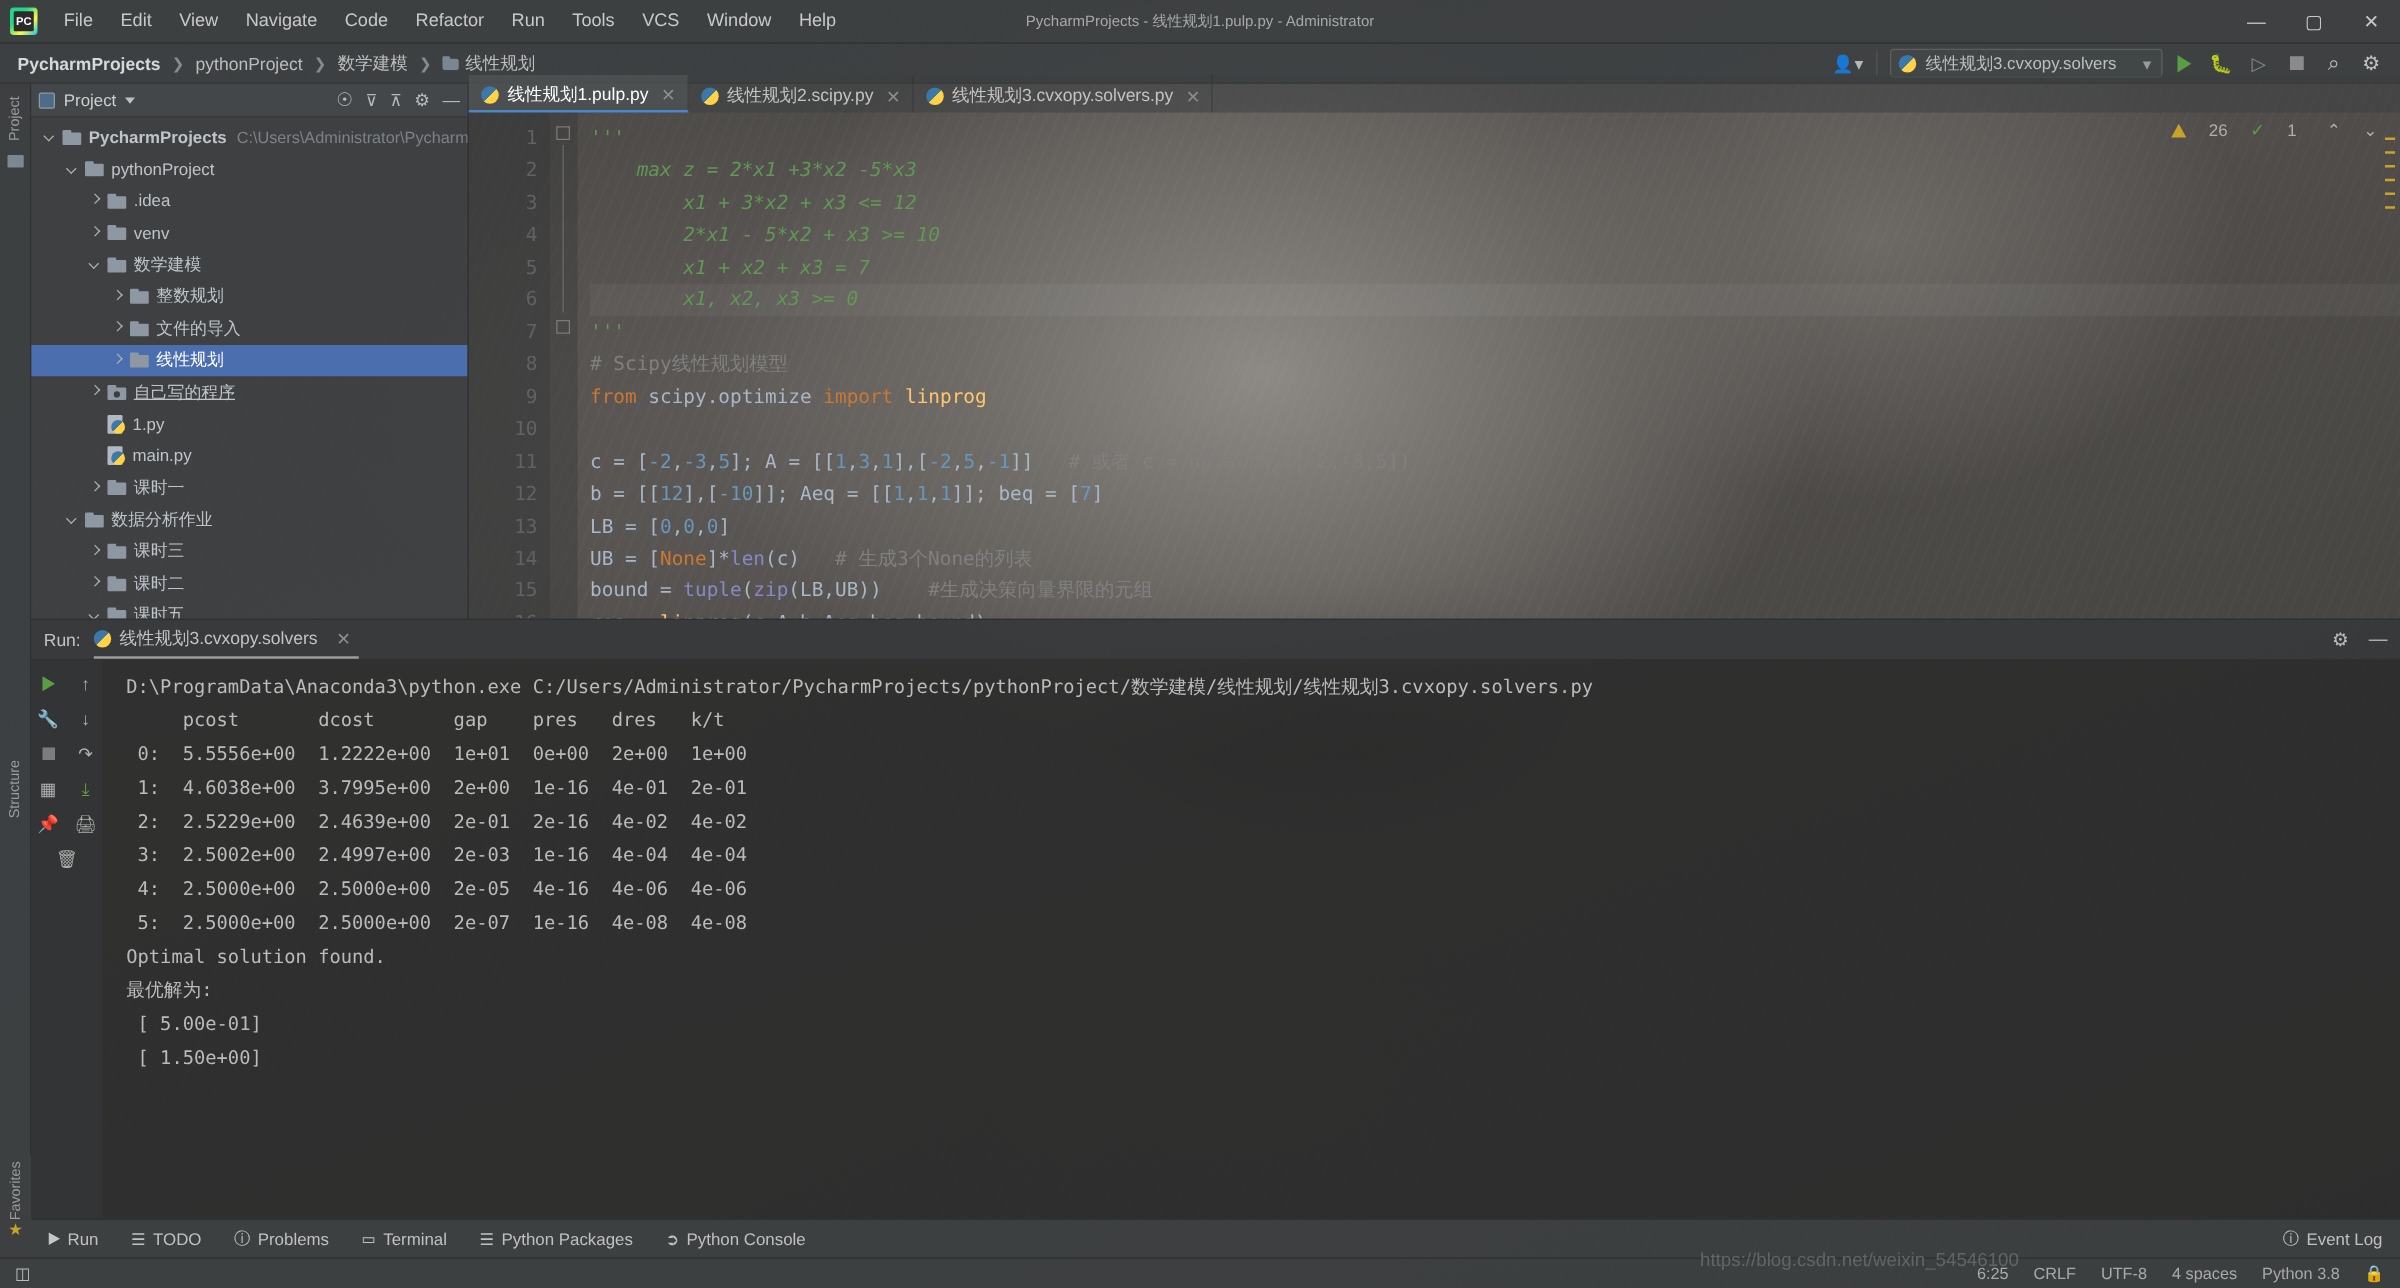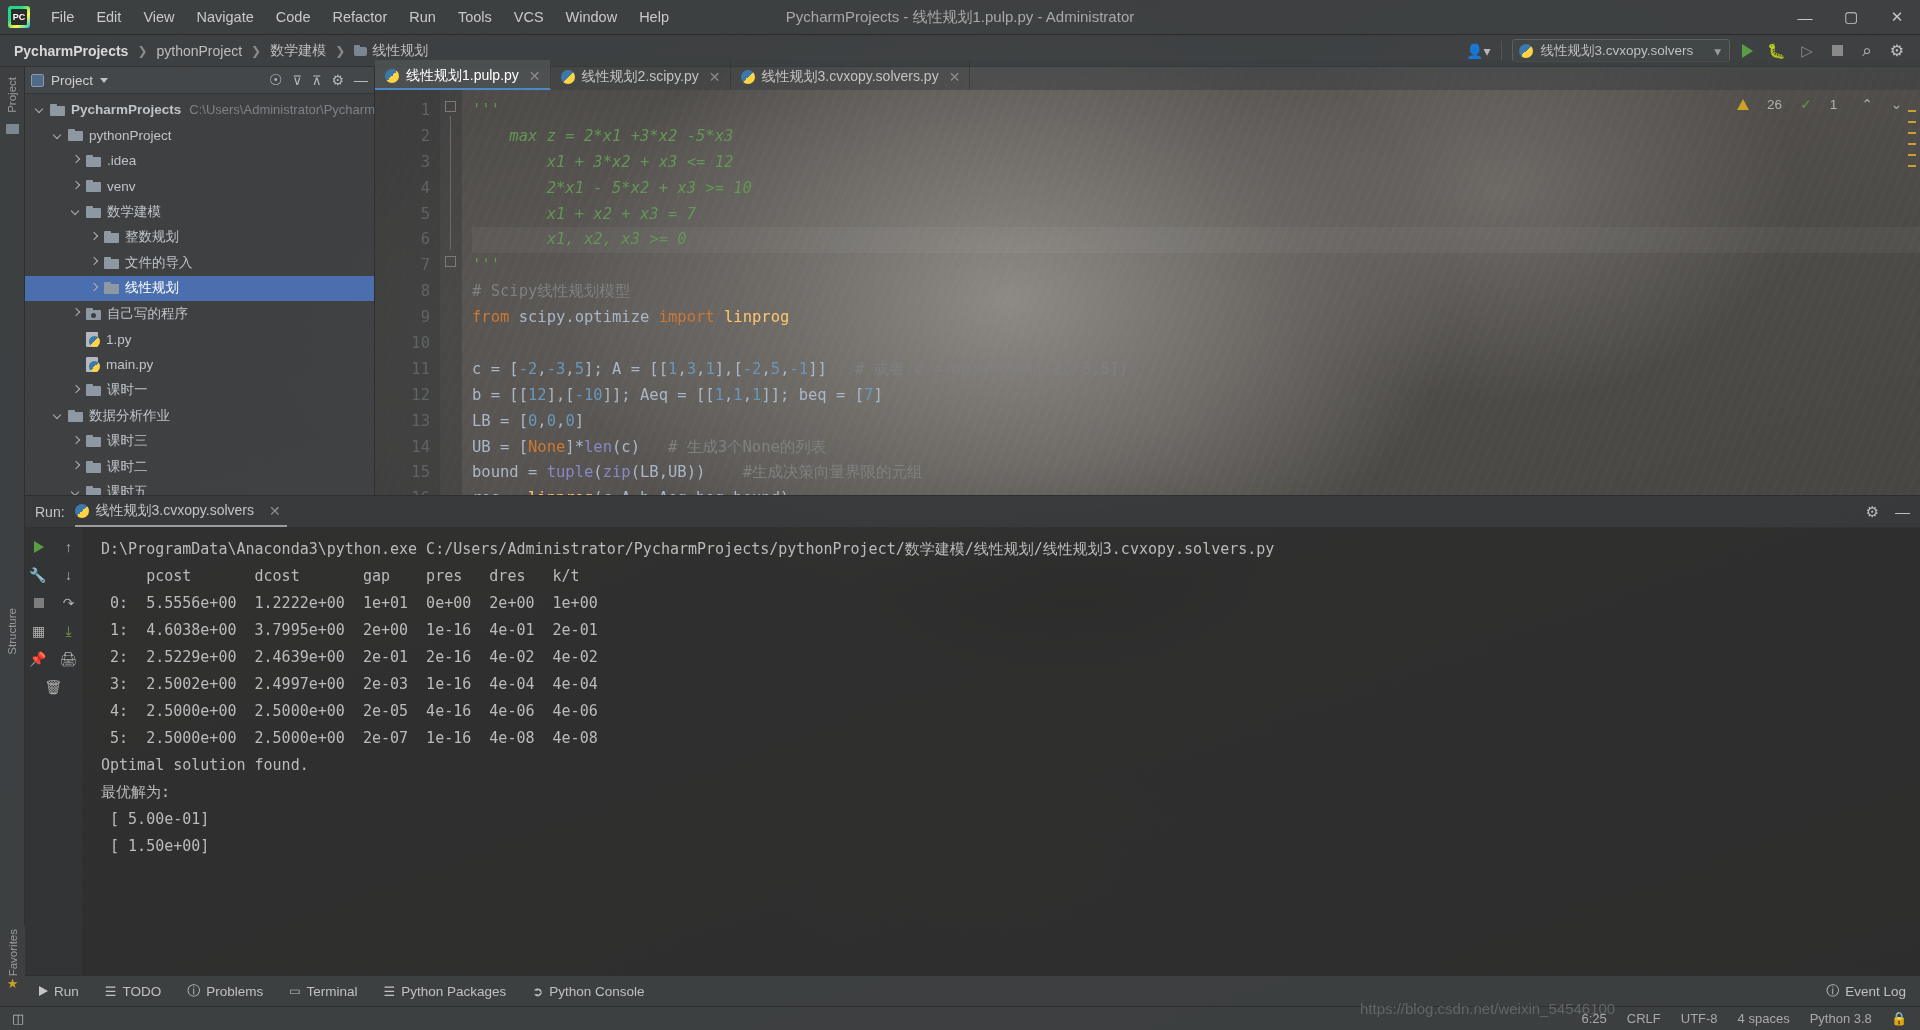--- a/index.html
+++ b/index.html
@@ -46,21 +46,21 @@
     content:""; position:absolute; left:3px; top:3px; right:3px; bottom:3px;
     background:#2b2b2b; border-radius:1px;
   }
   #pclogo span{
     position:absolute; inset:0; z-index:2; color:#fff; font-size:9px;
     display:flex; align-items:center; justify-content:center; font-weight:bold;
   }
   .menu-item{ padding:4px 11px; color:#c9c9c9; font-size:14.5px; white-space:nowrap; cursor:default;}
   #wintitle{
     position:absolute; left:0; width:1920px; text-align:center;
-    color:#a8a8a8; font-size:15px; pointer-events:none;
+    color:#a8a8a8; font-size:12px; pointer-events:none;
   }
   .wbtns{ margin-left:auto; display:flex; align-items:center; z-index:3;}
   .wbtn{ width:46px; height:34px; display:flex; align-items:center; justify-content:center;
          color:#c7c7c7; font-size:15px; }
 
   
   #navbar{
     left:0; top:35px; width:1920px; height:32px;
     background:rgba(60,63,65,0.9);
     display:flex; align-items:center; padding-left:12px;
@@ -362,21 +362,21 @@
       <div class="row" style="padding-left: 64px;">
         <span class="arrow r"></span>
         <span class="fico"></span>
         <span>文件的导入</span>
       </div>
       <div class="row sel" style="padding-left: 64px;">
         <span class="arrow r"></span>
         <span class="fico"></span>
         <span>线性规划</span>
       </div>
-      <div class="row" style="padding-left: 46px;">
+      <div class="row" style="padding-left: 46px; text-decoration: underline;">
         <span class="arrow r"></span>
         <span class="fico src">
           <span></span>
         </span>
         <span>自己写的程序</span>
       </div>
       <div class="row" style="padding-left: 46px;">
         <span class="arrow "></span>
         <span class="pyfile"></span>
         <span>1.py</span>

